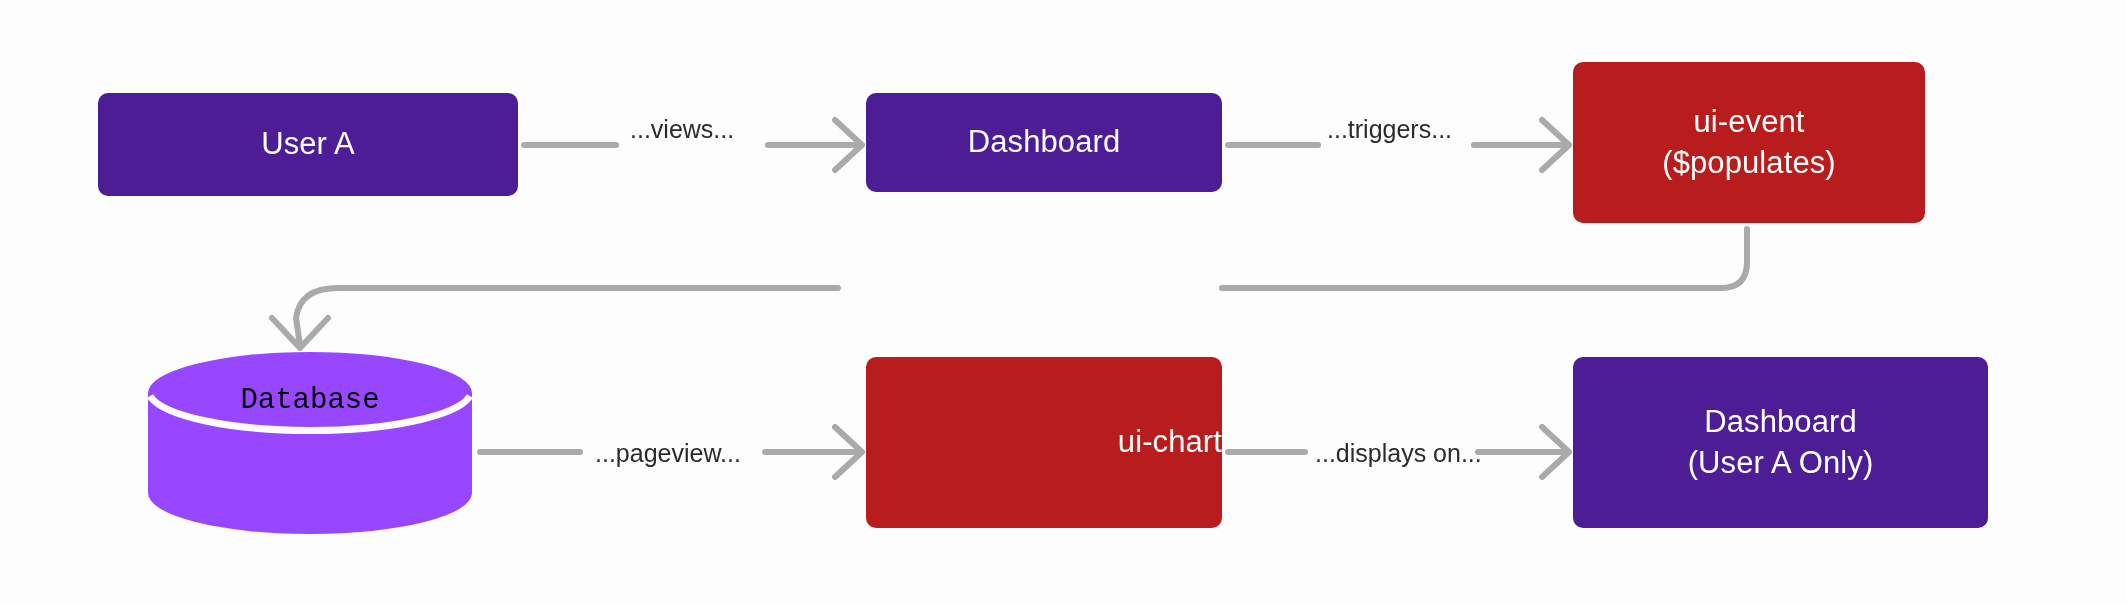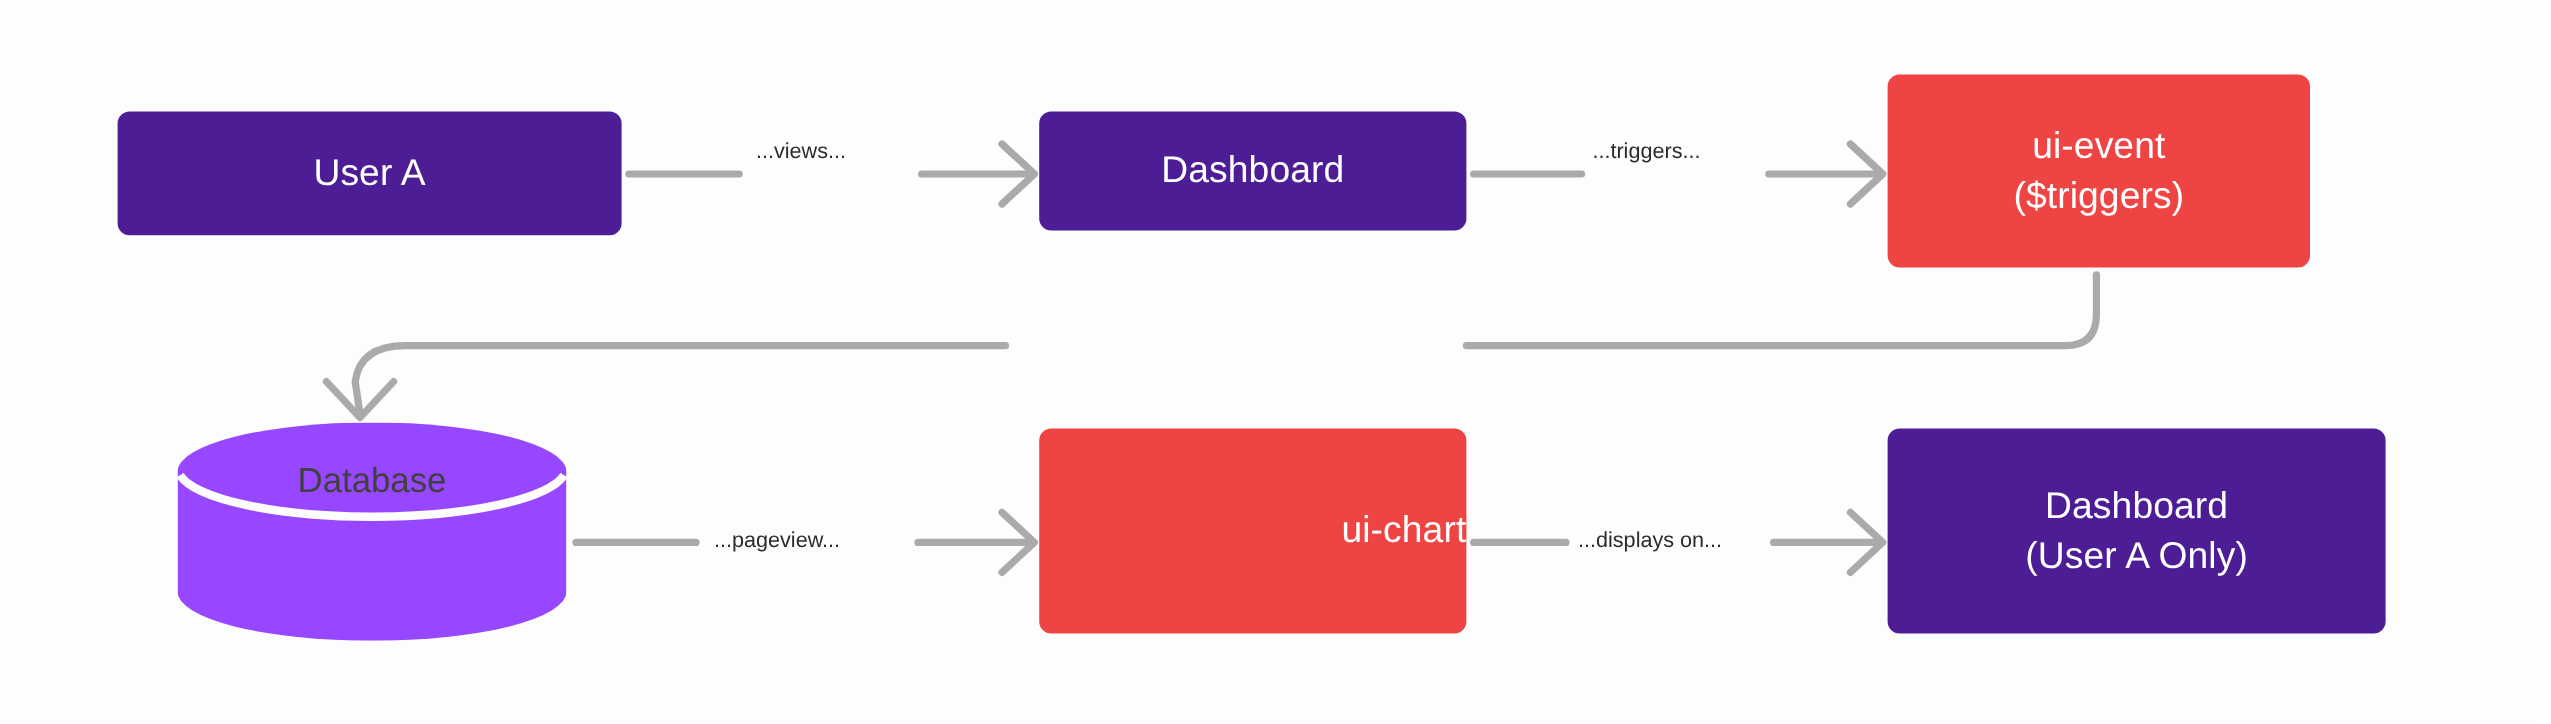--- a/index.html
+++ b/index.html
@@ -29,21 +29,21 @@
     color: #ffffff;
     text-align: center;
     line-height: 1.32;
     letter-spacing: 0.1px;
   }
   .node .line {
     display: block;
     white-space: nowrap;
   }
   .node-orange { background: #4c1d95; }
-  .node-blue   { background: #ef4444; }
+  .node-blue   { background: #b91c1c; }
 
   #node-user-a   { left: 98px;  top: 93px;  width: 420px; height: 103px; font-size: 31px; }
   #node-dashboard-top { left: 866px; top: 93px; width: 356px; height: 99px; font-size: 31px; }
   #node-ui-event { left: 1573px; top: 62px; width: 352px; height: 161px; font-size: 31px; }
   #node-ui-chart { left: 866px; top: 357px; width: 356px; height: 171px; font-size: 31px; align-items: flex-end; }
   #node-dashboard-bottom { left: 1573px; top: 357px; width: 415px; height: 171px; font-size: 31px; }
 
   
   #node-database {
     position: absolute;
@@ -58,31 +58,32 @@
     width: 324px;
     height: 182px;
     display: block;
   }
   #node-database .cyl-label {
     position: absolute;
     left: 0;
     top: 32px;
     width: 324px;
     text-align: center;
-    color: #404040;
+    color: #000000;
     font-size: 29px;
     line-height: 1.2;
     white-space: nowrap;
+    font-family: Liberation Mono, monospace;
   }
 
   
   .edge-label {
     position: absolute;
     color: #2b2b2b;
-    font-size: 18px;
+    font-size: 25px;
     white-space: nowrap;
     line-height: 1;
   }
   #edge-label-views      { left: 630px;  top: 117px; }
   #edge-label-triggers   { left: 1327px; top: 117px; }
   #edge-label-query      { left: 846px;  top: 273px; }
   #edge-label-populates  { left: 595px;  top: 441px; }
   #edge-label-displays   { left: 1315px; top: 441px; }
 
   
@@ -138,21 +139,21 @@
   <div class="node node-orange" id="node-user-a">
     <span class="line">User A</span>
   </div>
 
   <div class="node node-orange" id="node-dashboard-top">
     <span class="line">Dashboard</span>
   </div>
 
   <div class="node node-blue" id="node-ui-event">
     <span class="line">ui-event</span>
-    <span class="line">($triggers)</span>
+    <span class="line">($populates)</span>
   </div>
 
   <div id="node-database">
     <svg class="cyl-svg" viewBox="0 0 324 182" width="324" height="182" xmlns="http://www.w3.org/2000/svg">
       <path d="M 0 41 L 0 141 A 162 41 0 0 0 324 141 L 324 41 Z" fill="#9747ff"></path>
       <ellipse cx="162" cy="41" rx="162" ry="41" fill="#9747ff"></ellipse>
       <path d="M 2 44 A 162 41 0 0 0 322 44" fill="none" stroke="#fdfdfd" stroke-width="7"></path>
     </svg>
     <div class="cyl-label">Database</div>
   </div>

